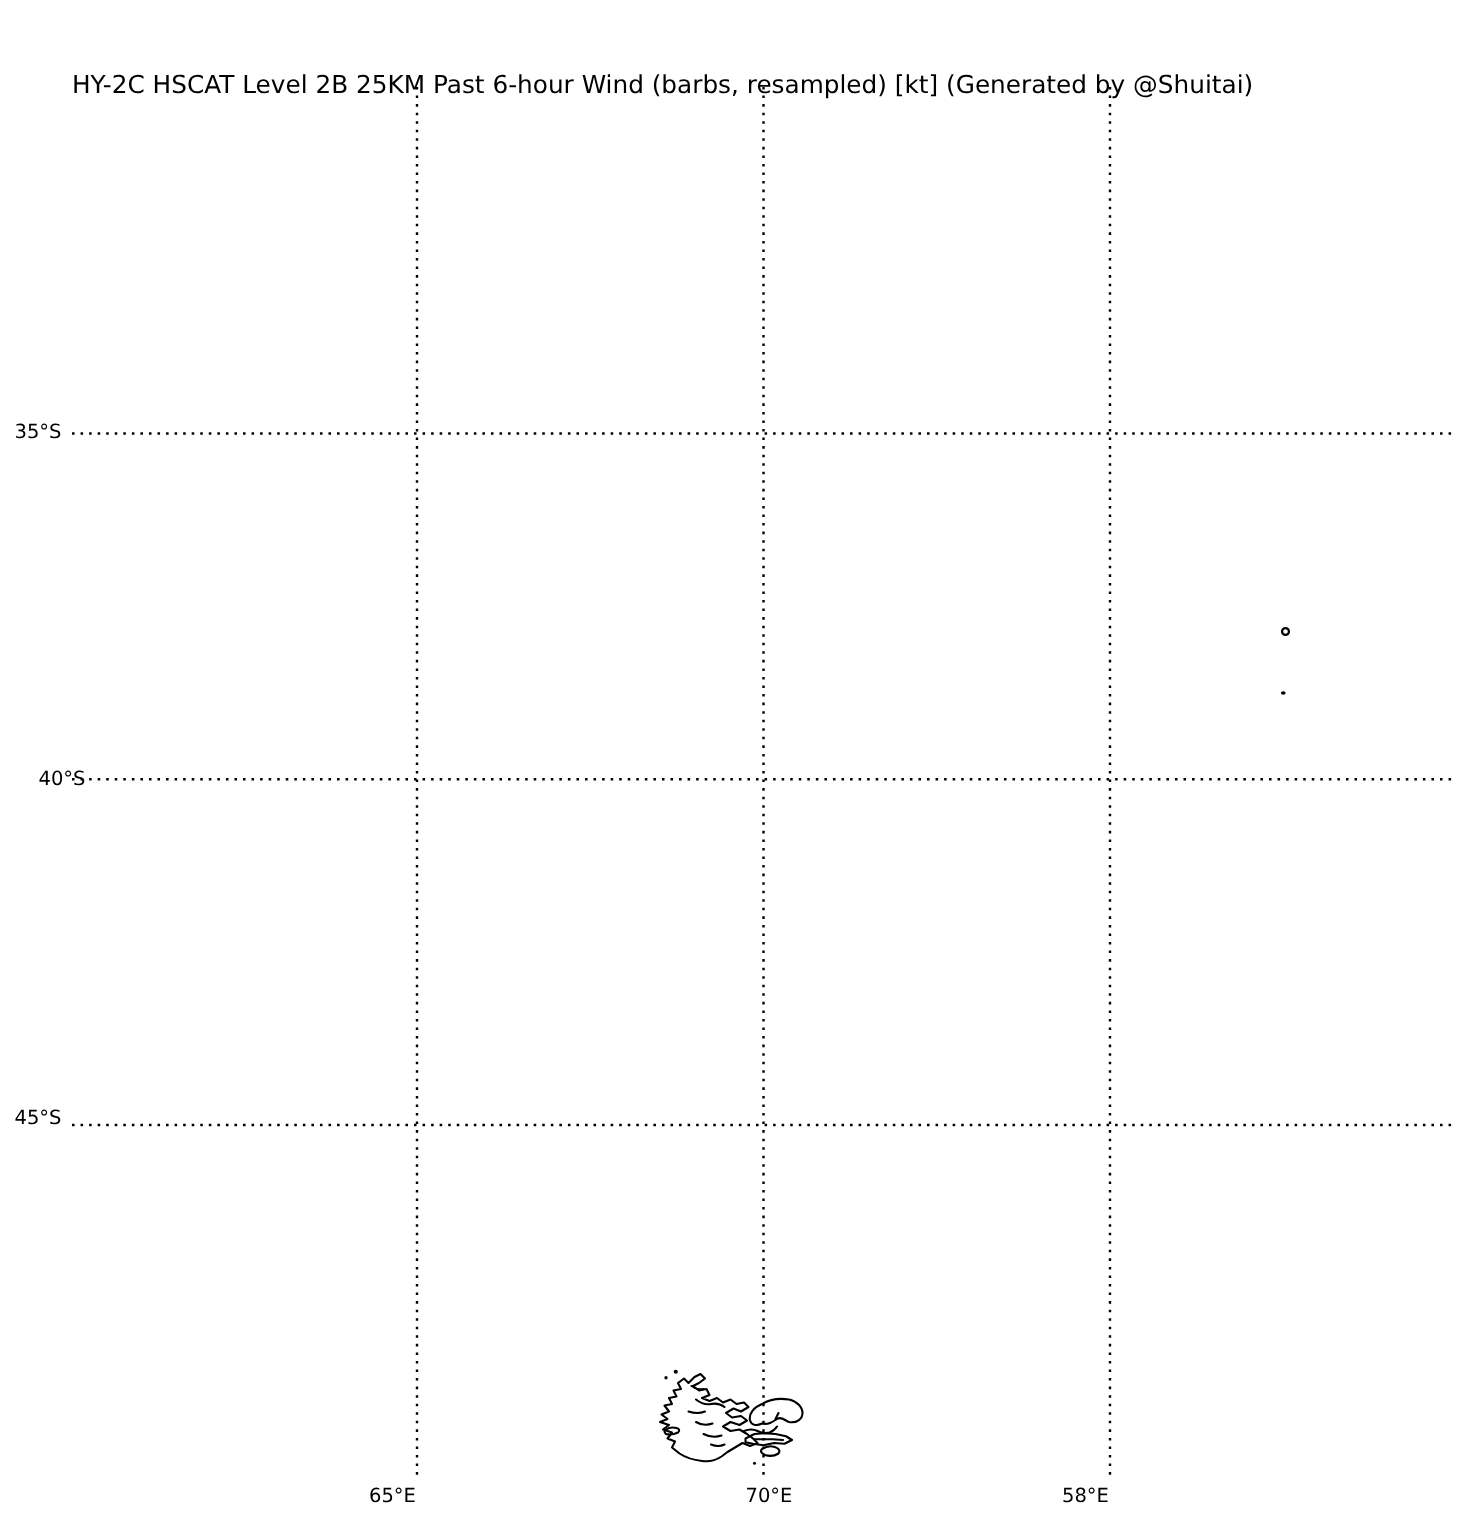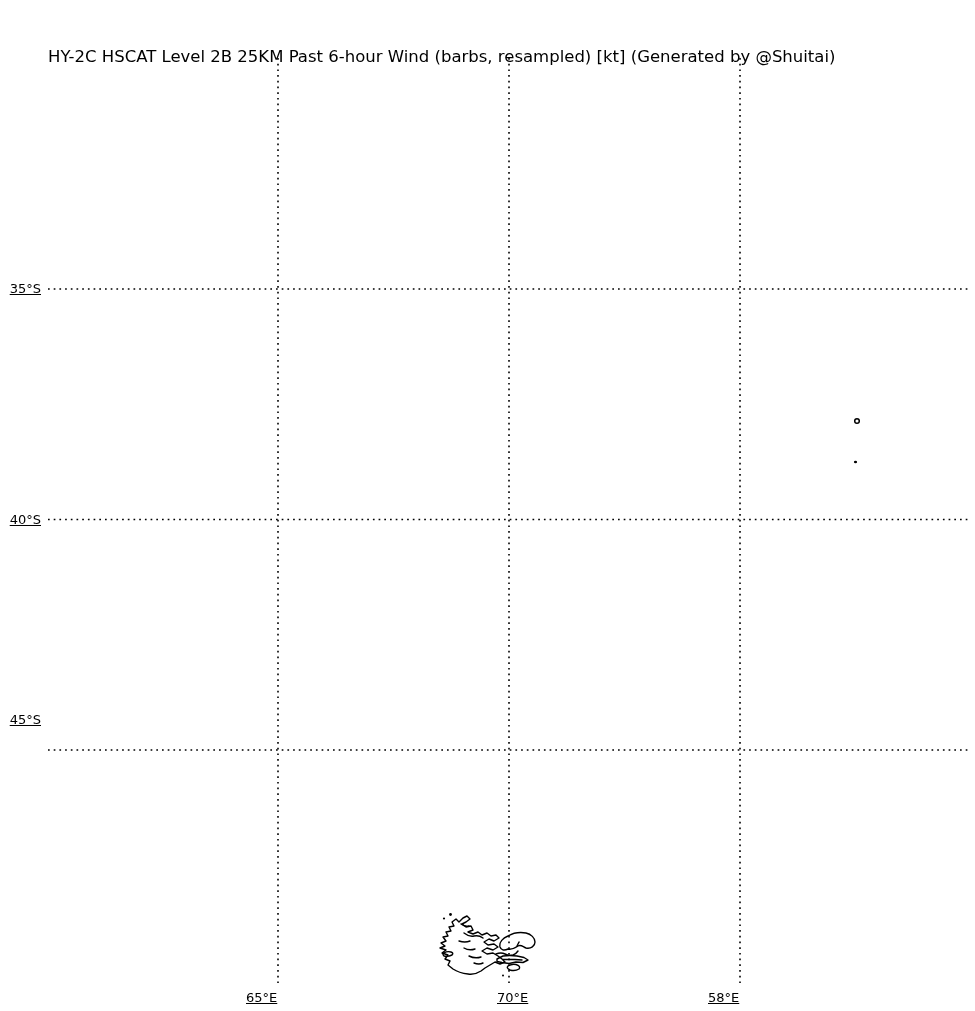--- a/index.html
+++ b/index.html
@@ -6,21 +6,21 @@
   body{width:975px;height:1011px;overflow:hidden;}
   .figure{
     position:relative;width:975px;height:1011px;background:#ffffff;
     font-family:"DejaVu Sans","Liberation Sans",sans-serif;color:#000000;
   }
   .title-block{position:absolute;left:48px;top:3px;font-size:16.5px;line-height:21.5px;white-space:pre;}
   .map-svg{position:absolute;left:0;top:0;}
   .gridline{stroke:#000000;stroke-width:1.6;stroke-dasharray:1.7 4;fill:none;stroke-linecap:butt;}
   .coast{stroke:#000000;stroke-width:1.4;fill:none;stroke-linejoin:round;stroke-linecap:round;}
   .coast-fill{fill:#000000;stroke:none;}
-  .tick{position:absolute;font-size:13px;line-height:16px;color:#000000;text-decoration:underline;}
+  .tick{position:absolute;font-size:13px;line-height:16px;color:#000000;}
   .tick.lat{left:0;width:41px;text-align:right;}
   .tick.lon{width:64px;}
 </style>
 </head>
 <body>
 
 <div class="figure">
 
   <div class="title-block">
     <div>HY-2C HSCAT Level 2B 25KM Past 6-hour Wind (barbs, resampled) [kt] (Generated by @Shuitai)</div>
@@ -78,20 +78,20 @@
       <circle class="coast-fill" cx="503" cy="975.5" r="1"></circle>
 
       <circle class="coast" cx="857" cy="421" r="2.3" style="stroke-width:1.5"></circle>
 
       <ellipse class="coast-fill" cx="855.5" cy="462" rx="1.6" ry="1.2"></ellipse>
     </g>
   </svg>
 
   <div id="tick-labels">
       <div class="tick lat" style="top: 281px;">35°S</div>
-      <div class="tick lat" style="top: 511.5px;">40°S</div>
-      <div class="tick lat" style="top: 712px;">45°S</div>
+      <div class="tick lat" style="top: 511.5px; padding-left: 16px;">40°S</div>
+      <div class="tick lat" style="top: 738px;">45°S</div>
       <div class="tick lon" style="left: 246px; top: 990px;">65°E</div>
       <div class="tick lon" style="left: 497px; top: 990px;">70°E</div>
       <div class="tick lon" style="left: 708px; top: 990px;">58°E</div>
     </div>
 
 </div>
 
 </body></html>

